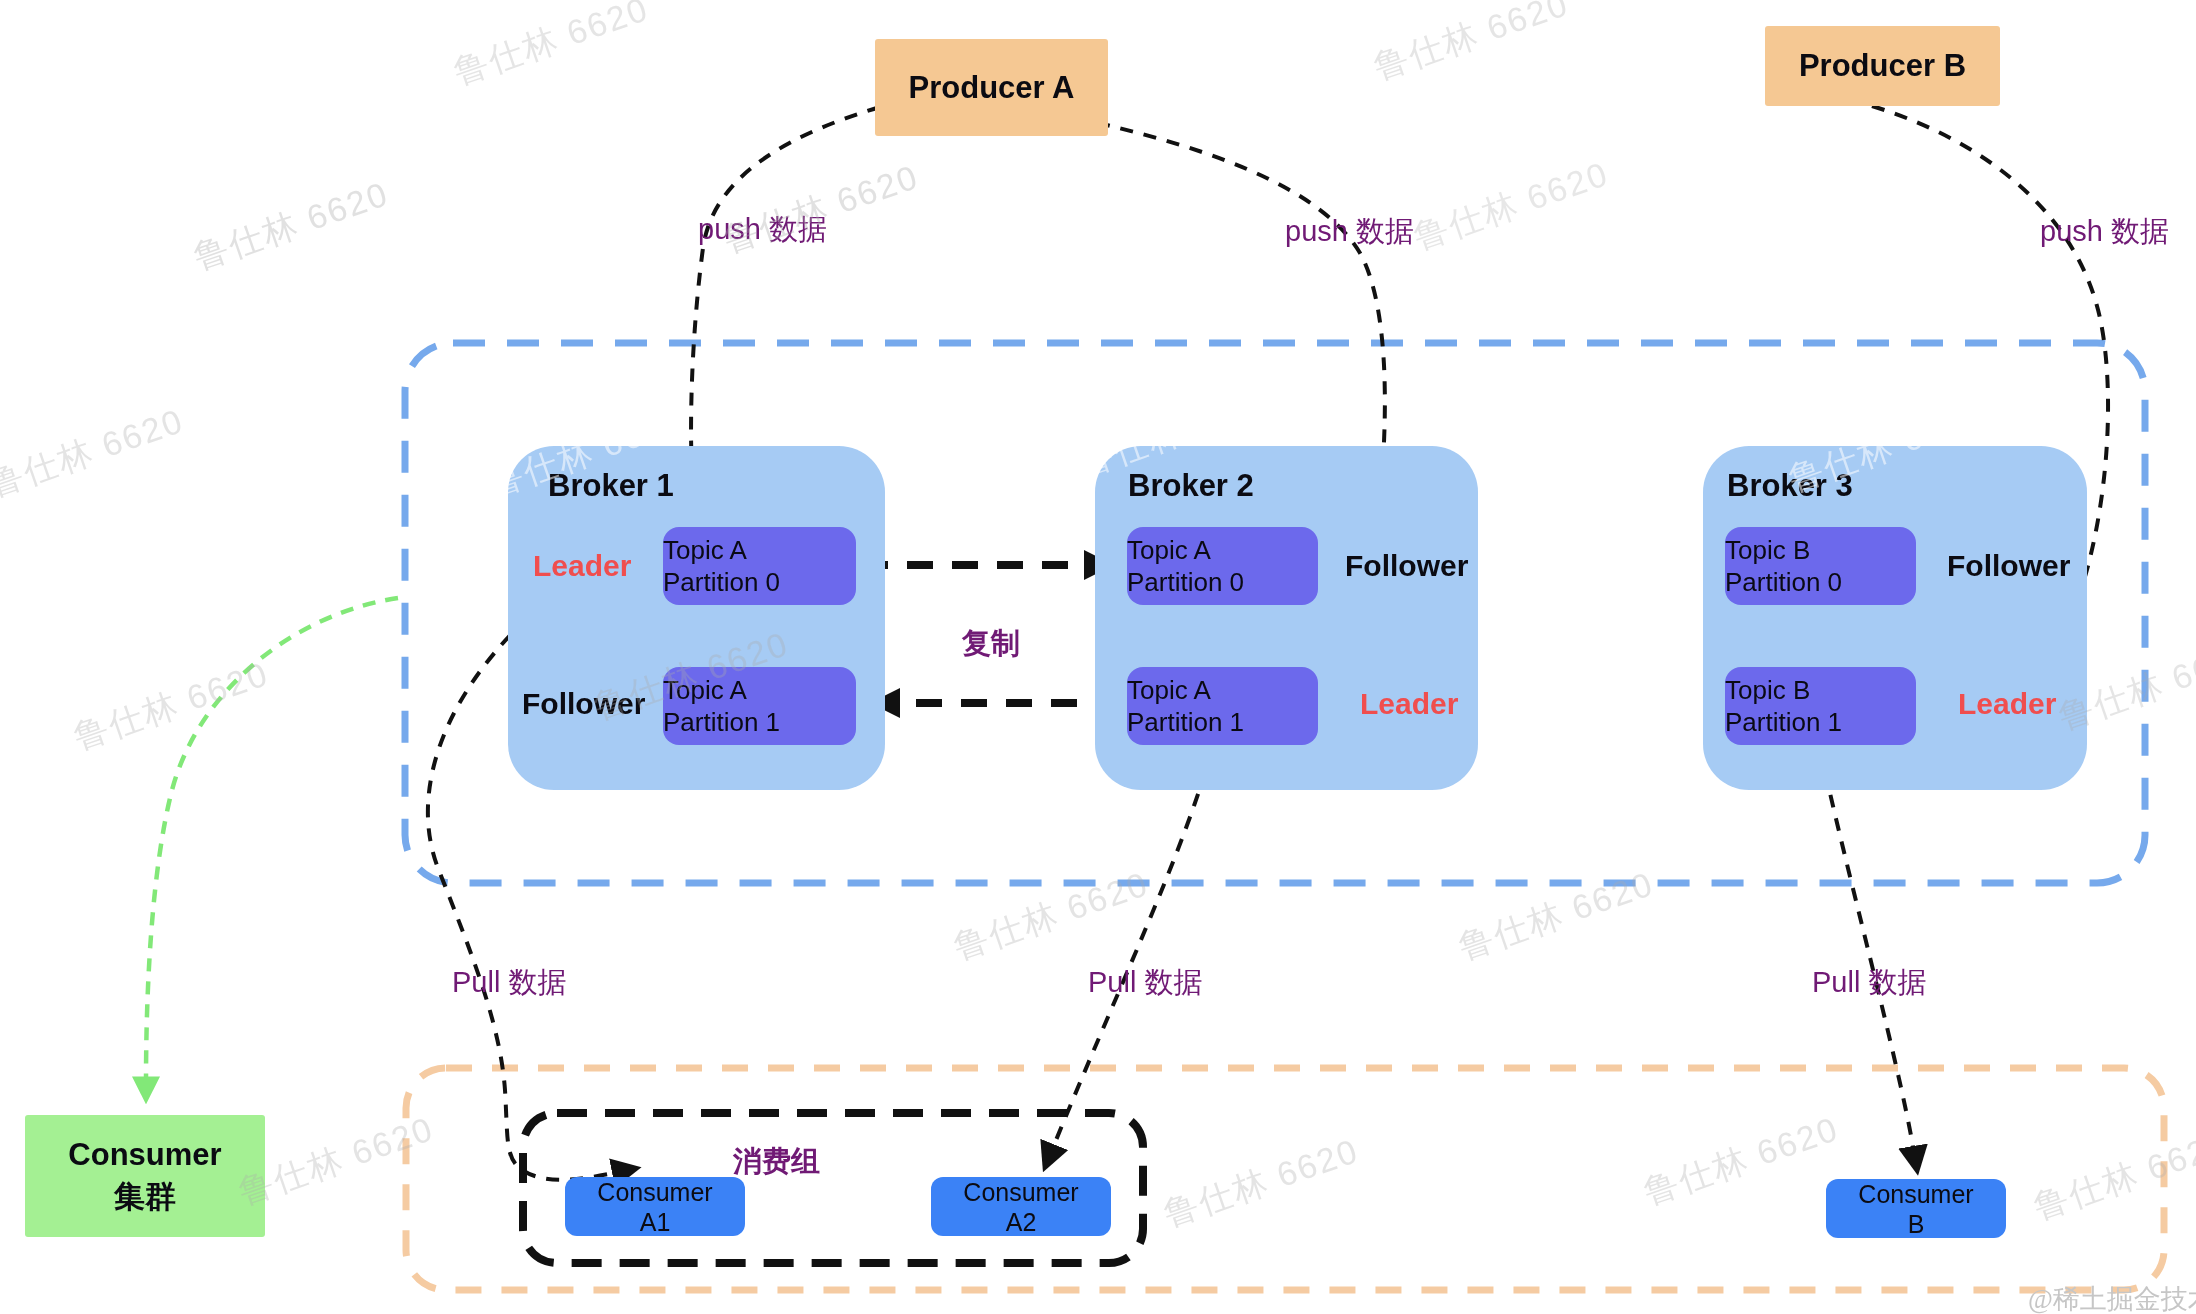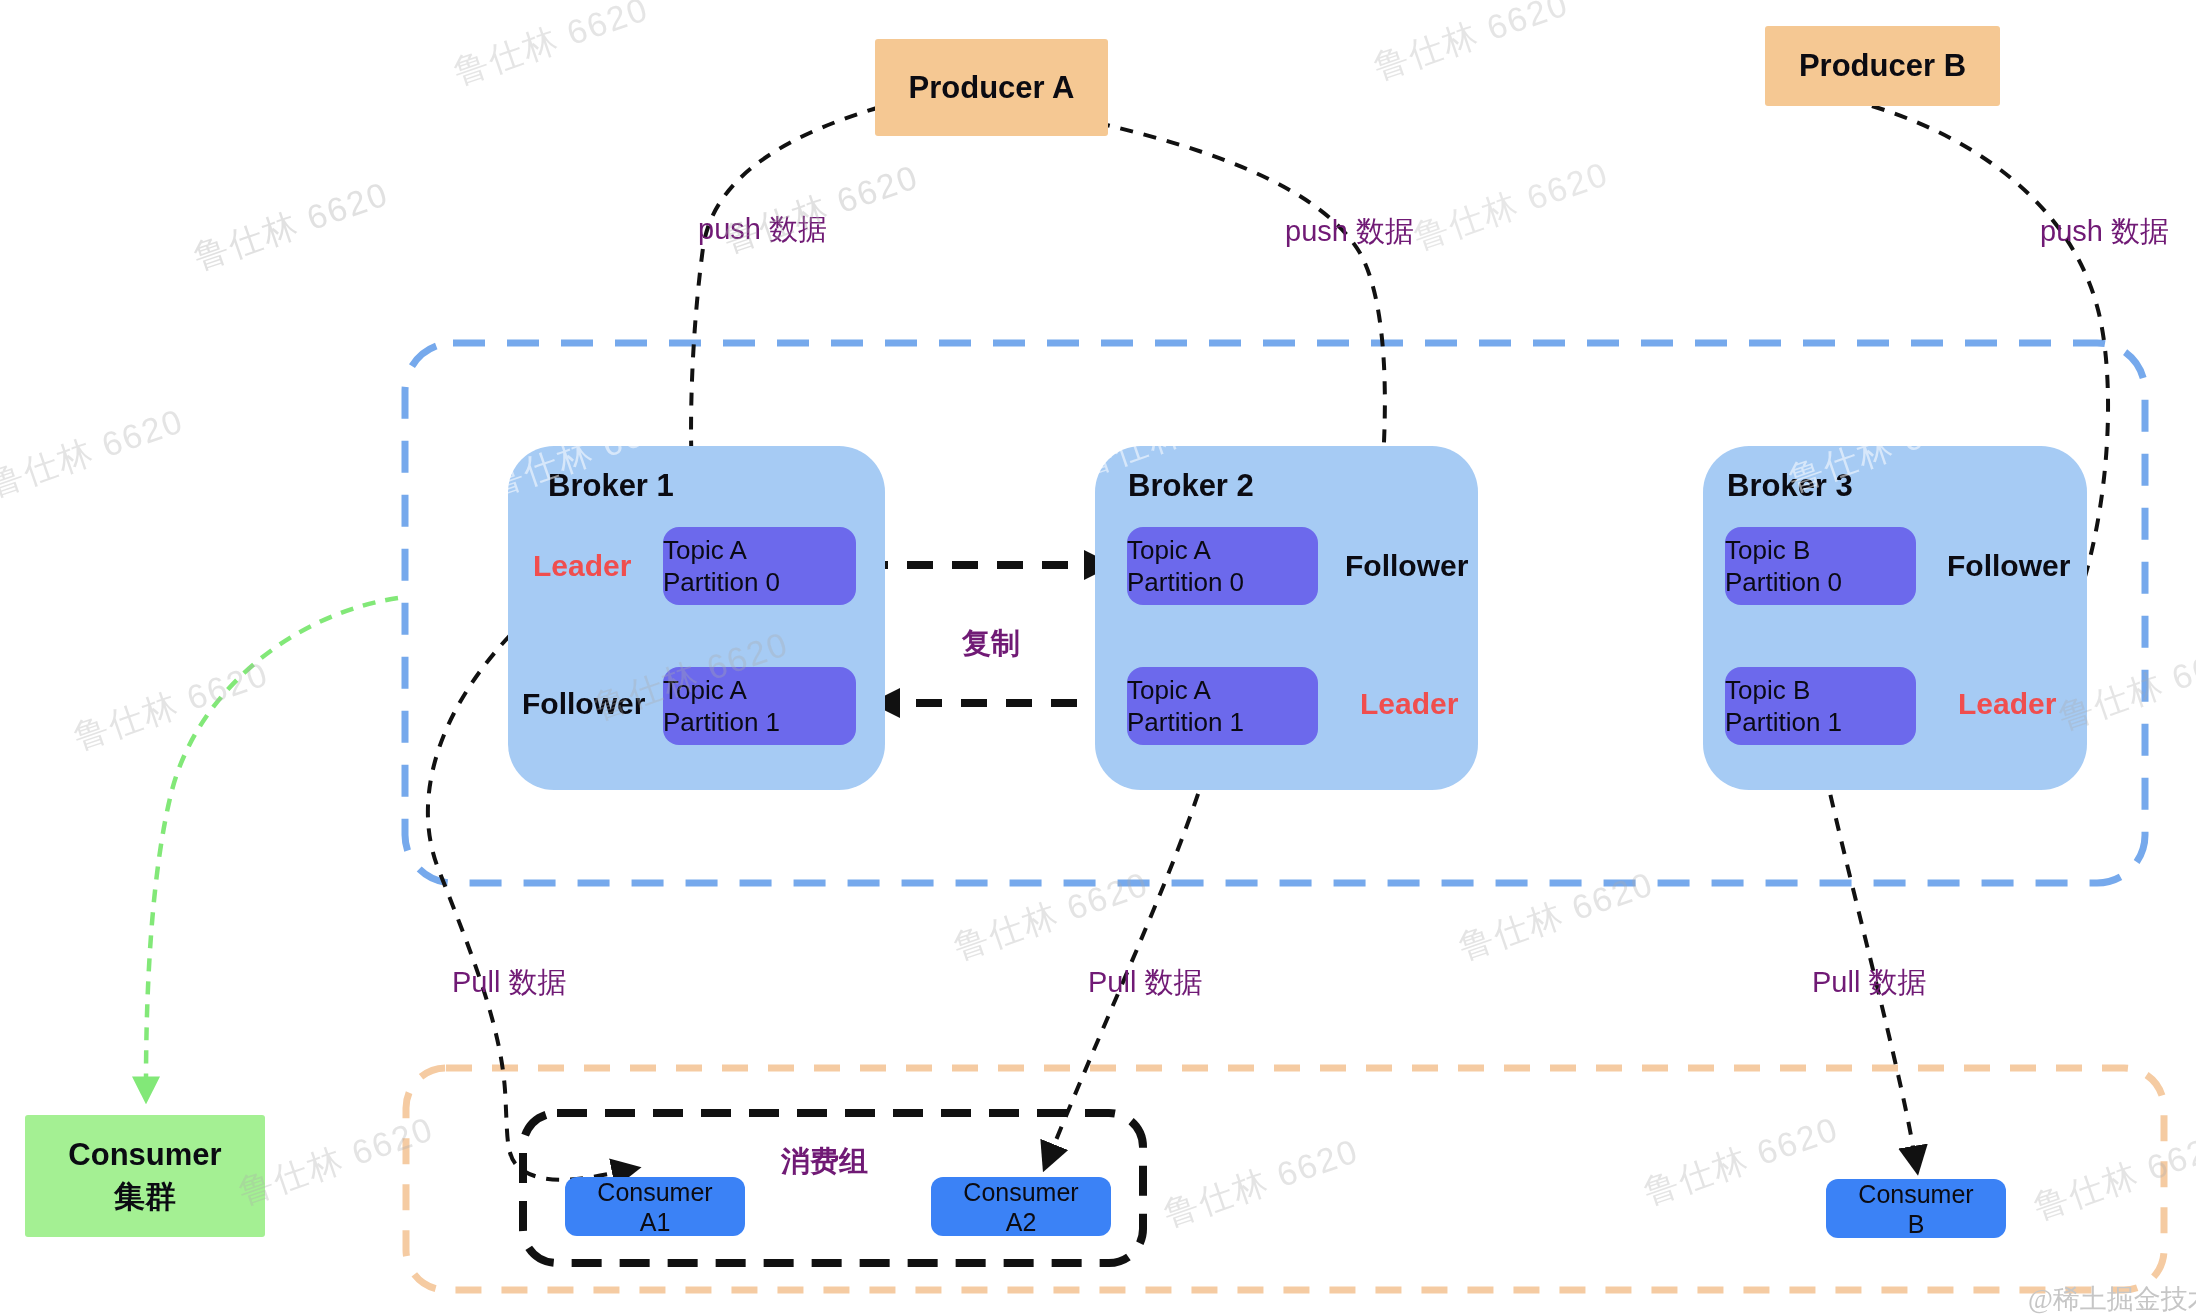--- a/index.html
+++ b/index.html
@@ -122,21 +122,21 @@
   <div class="partition" style="left:1725px;top:667px;width:191px;height:78px;">
     <span>Topic B</span>
     <span>Partition 1</span>
   </div>
 
   <div class="node zk" style="left:25px;top:1115px;width:240px;height:122px;">
     <span>Consumer</span>
     <span>集群</span>
   </div>
 
-  <div class="edge-label bold" style="left:781px;top:1142px;text-align:center;">消费组</div>
+  <div class="edge-label bold" style="left:733px;top:1142px;text-align:center;">消费组</div>
   <div class="node consumer" style="left:565px;top:1177px;width:180px;height:59px;">
     <span>Consumer</span>
     <span>A1</span>
   </div>
   <div class="node consumer" style="left:931px;top:1177px;width:180px;height:59px;">
     <span>Consumer</span>
     <span>A2</span>
   </div>
   <div class="node consumer" style="left:1826px;top:1179px;width:180px;height:59px;">
     <span>Consumer</span>

